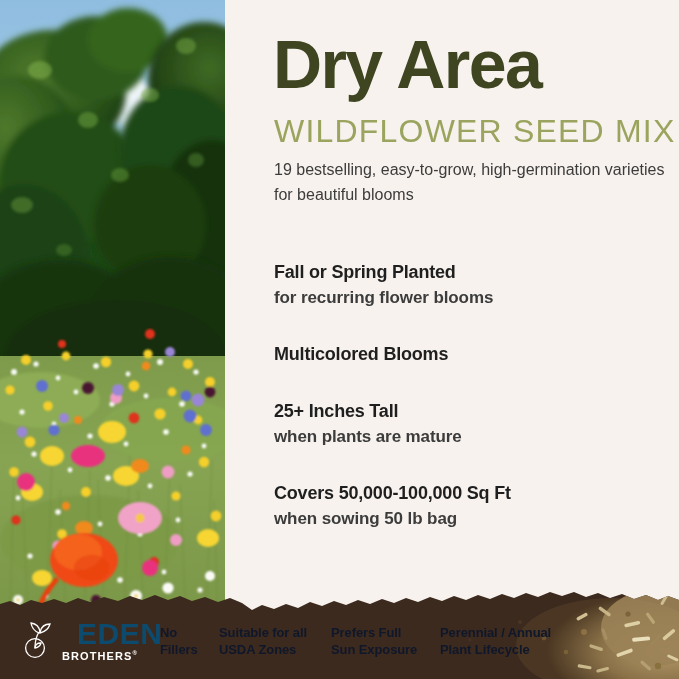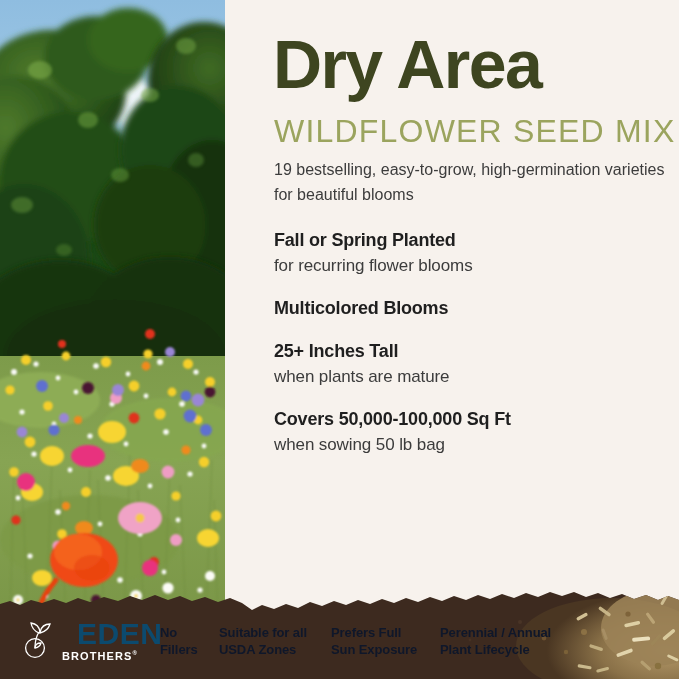--- a/index.html
+++ b/index.html
@@ -77,25 +77,26 @@
     width: 400px;
   }
   .feature { margin-bottom: 18px; }
   .feature:last-child { margin-bottom: 0; }
   .feature-title {
     font-size: 18px;
     line-height: 25px;
     font-weight: bold;
     color: #1f1f1f;
     letter-spacing: -0.2px;
+    margin-top: 32px;
   }
   .feature-sub {
     font-size: 17px;
     line-height: 25px;
-    font-weight: 400;
+    font-weight: 700;
     color: #3c3c3c;
     letter-spacing: -0.1px;
   }
 
   
   .footer {
     position: absolute;
     left: 0;
     top: 588px;
     width: 679px;

